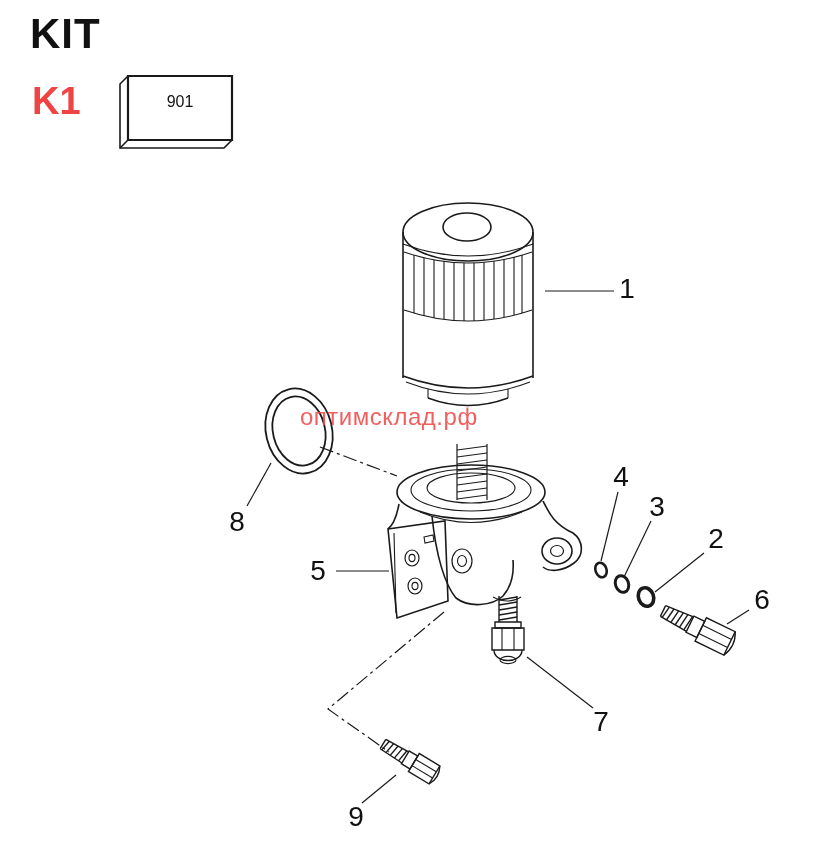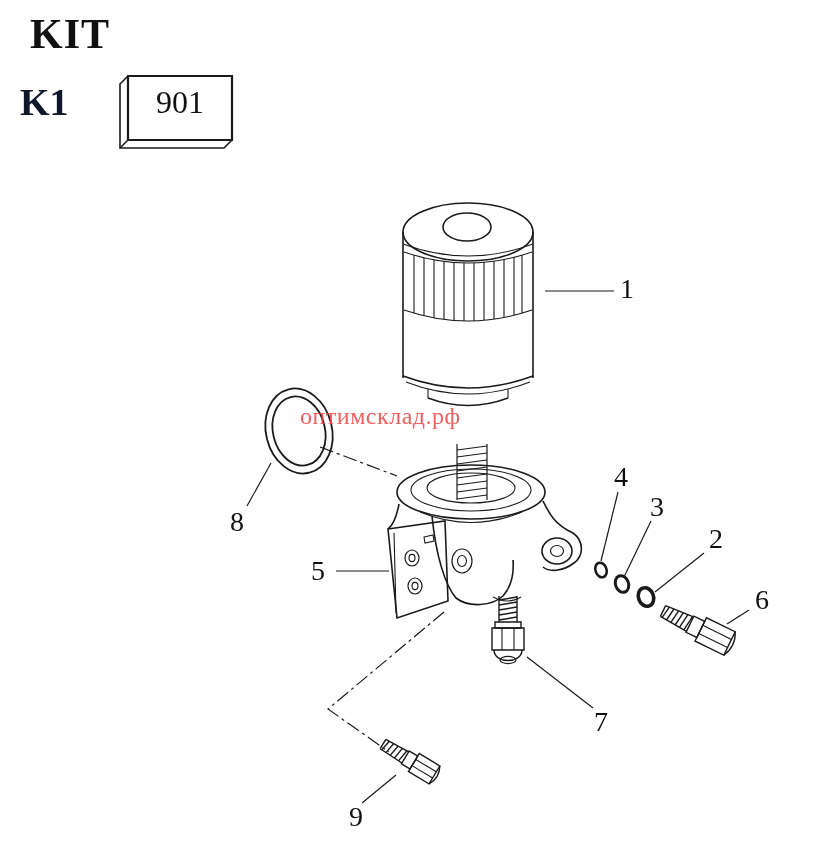--- a/index.html
+++ b/index.html
@@ -1,31 +1,31 @@
 <!DOCTYPE html>
 <html><head>
 <meta charset="utf-8">
 <style>
   html,body{margin:0;padding:0;background:#fff;}
   .stage{
     position:relative;width:836px;height:844px;background:#ffffff;
-    font-family:Liberation Serif, serif;overflow:hidden;
+    font-family:Liberation Sans, sans-serif;overflow:hidden;
   }
   .stage svg{position:absolute;left:0;top:0;}
   .kit-title{
     position:absolute;left:30px;top:10px;font-size:42px;font-weight:700;
     color:#111;letter-spacing:1px;
   }
   .k1-label{
-    position:absolute;left:20px;top:80px;font-size:38px;font-weight:700;color:#0f172a;
+    position:absolute;left:32px;top:80px;font-size:38px;font-weight:700;color:#ef4444;
   }
   .kit-number{
     position:absolute;left:128px;top:76px;width:104px;height:52px;
     display:flex;align-items:center;justify-content:center;
-    font-size:32px;color:#111;
+    font-size:16px;color:#111;
   }
   .watermark{
     position:absolute;left:300px;top:403px;font-size:24px;color:#ef4444;
     letter-spacing:0.5px;opacity:0.85;white-space:nowrap;
   }
   .callout{
     position:absolute;transform:translate(-50%,-50%);
     font-size:28px;color:#111;line-height:1;
   }
   .c1{left:627px;top:289px;}

